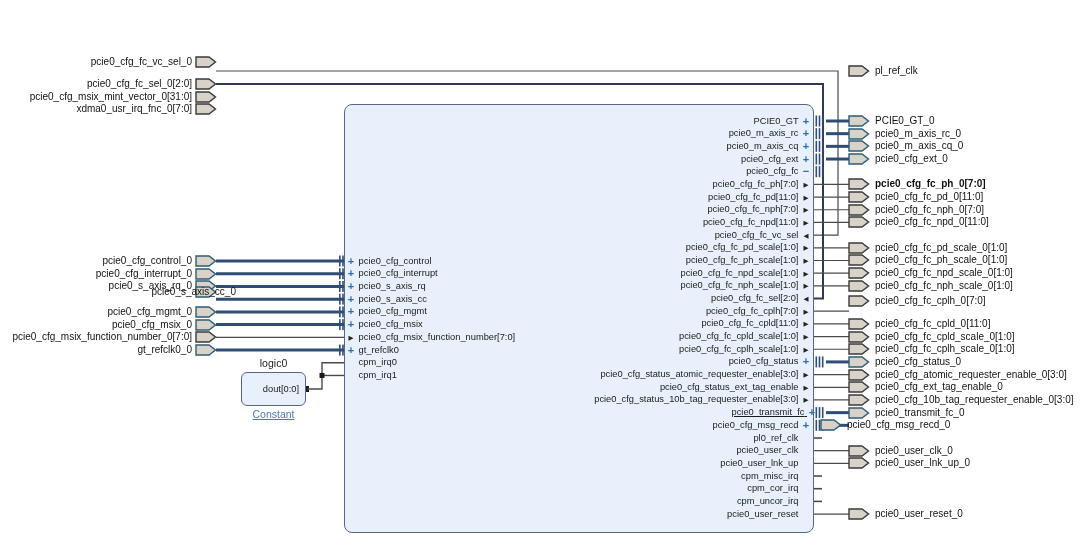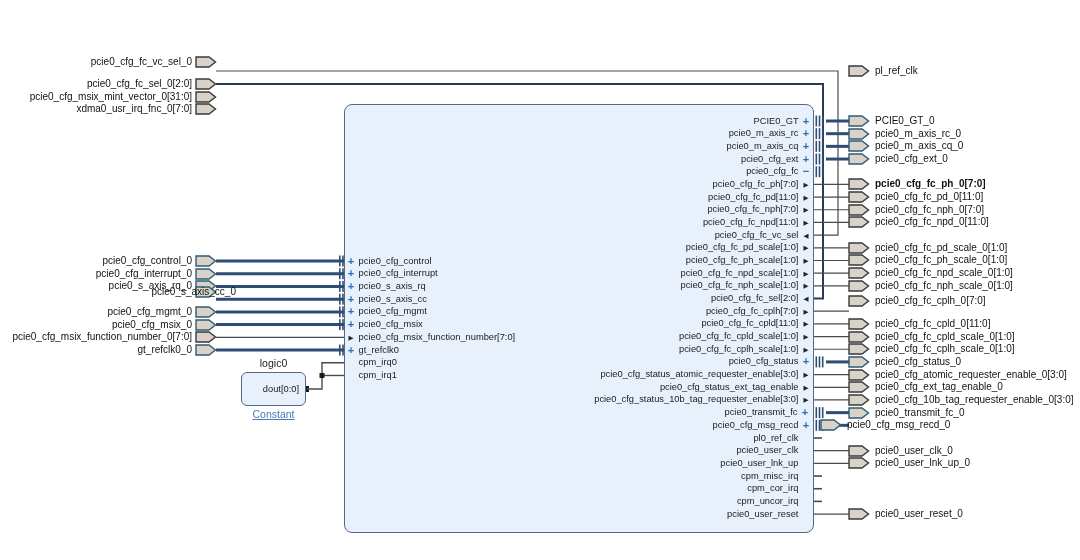--- a/index.html
+++ b/index.html
@@ -400,21 +400,21 @@
         </svg>
         <span class="port-label" style="left:27px">pcie0_cfg_ext_tag_enable_0</span>
       </div>
       <div class="pin-row pin-right" style="top: 394.46px; right: 269px;"><span>pcie0_cfg_status_10b_tag_requester_enable[3:0]</span> <span class="mk mk-tri">▶</span></div>
       <div class="port" style="top: 393.96px; left: 848px; width: 22px;">
         <svg class="port-sym" width="22" height="12" style="left:0">
     <polygon points="1,1 14,1 20.5,6 14,11 1,11" fill="#d9d2c8" stroke="#3a3a3a" stroke-width="1.4"></polygon>
         </svg>
         <span class="port-label" style="left:27px">pcie0_cfg_10b_tag_requester_enable_0[3:0]</span>
       </div>
-      <div class="pin-row pin-right" style="top: 407.14px; right: 270px;"><span>pcie0_transmit_fc</span> <span class="mk mk-plus">+</span></div>
+      <div class="pin-row pin-right" style="top: 407.14px; right: 263px; text-decoration: underline;"><span>pcie0_transmit_fc</span> <span class="mk mk-plus">+</span></div>
       <div class="port" style="top: 406.64px; left: 848px; width: 22px;">
         <svg class="port-sym" width="22" height="12" style="left:0">
     <polygon points="1,1 14,1 20.5,6 14,11 1,11" fill="#d9d2c8" stroke="#2d5c74" stroke-width="1.4"></polygon>
         </svg>
         <span class="port-label" style="left:27px">pcie0_transmit_fc_0</span>
       </div>
       <div class="pin-row pin-right" style="top: 419.82px; right: 269px;"><span>pcie0_cfg_msg_recd</span> <span class="mk mk-plus">+</span></div>
       <div class="port" style="top: 419.32px; left: 820px; width: 22px;">
         <svg class="port-sym" width="22" height="12" style="left:0">
     <polygon points="1,1 14,1 20.5,6 14,11 1,11" fill="#d9d2c8" stroke="#2d5c74" stroke-width="1.4"></polygon>

